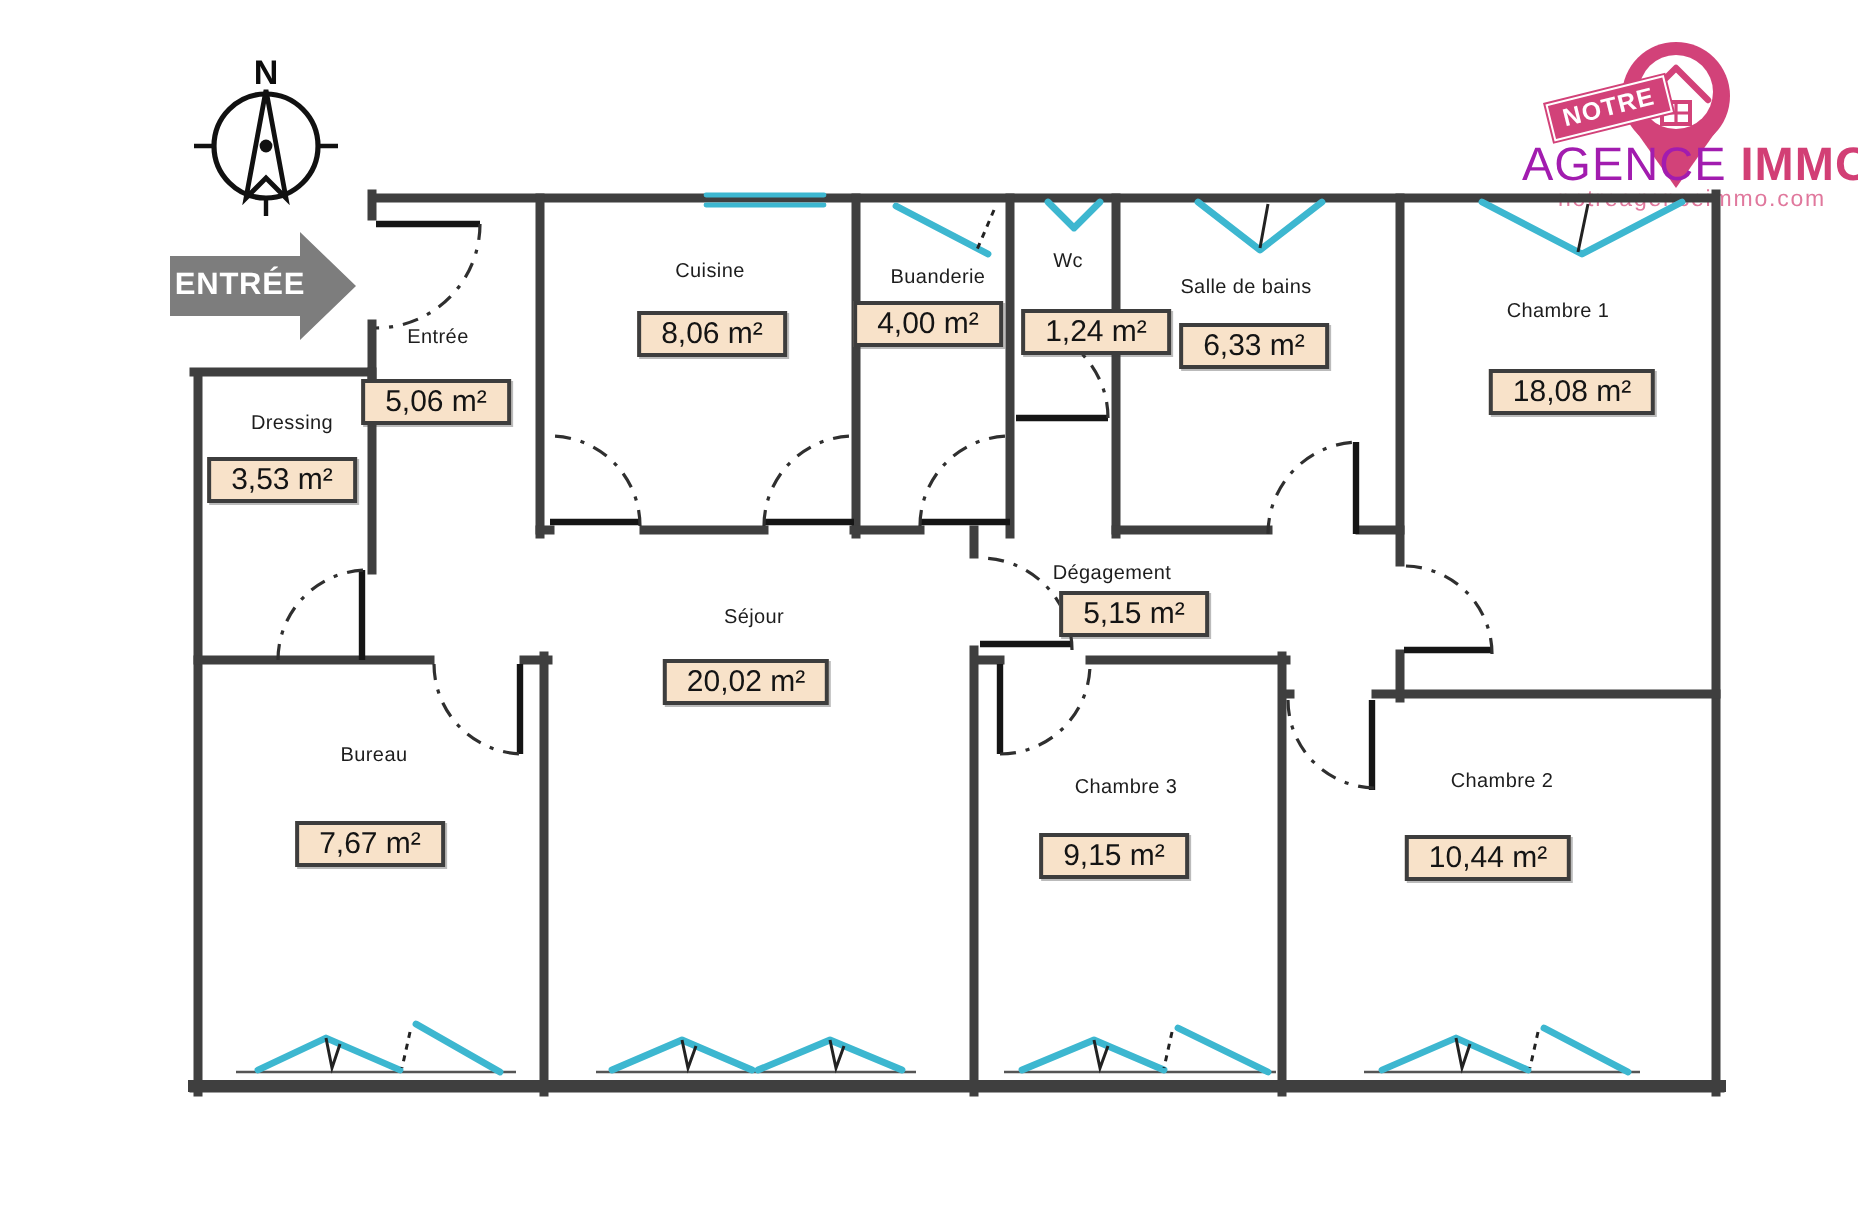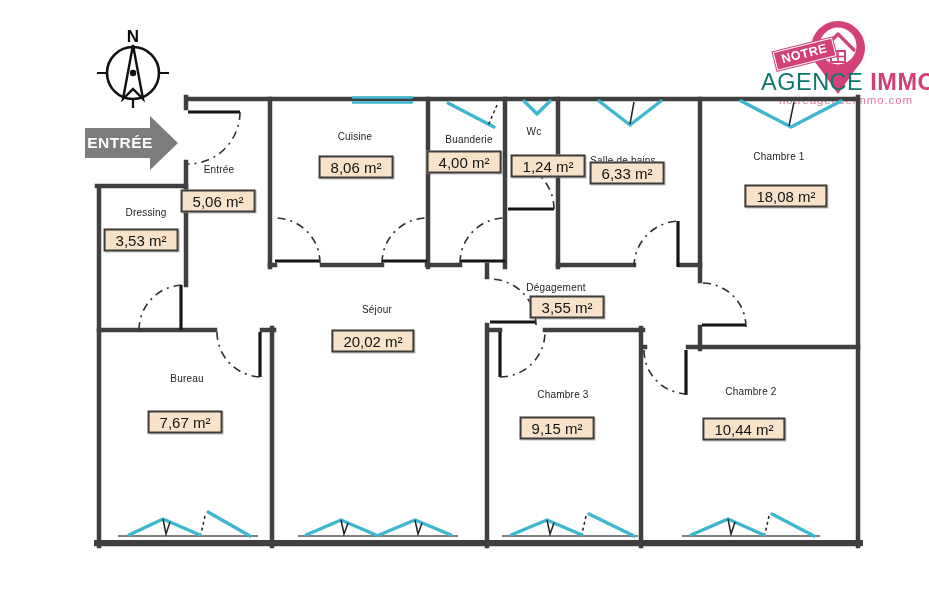--- a/index.html
+++ b/index.html
@@ -24,21 +24,21 @@
   .ribbon{
     position:absolute;z-index:3;left:775px;top:52px;
     transform:rotate(-14deg);transform-origin:left center;
     background:#d24279;color:#fff;border:1.5px solid #fff;
     box-shadow:0 0 0 1px #d24279;
     font-weight:bold;font-size:12.5px;letter-spacing:.6px;padding:0 6px;line-height:17px;
   }
   .agency{
     position:absolute;z-index:2;left:761px;top:70px;font-size:23.5px;letter-spacing:.5px;line-height:24px;
   }
-  .agency .g{color:#0f766e;font-weight:400;}
+  .agency .g{color:#a21caf;font-weight:400;}
   .agency .p{color:#d23f75;font-weight:700;}
   .website{
     position:absolute;z-index:0;left:846px;top:100px;transform:translate(-50%,-50%);
     color:#e0789d;font-size:11.5px;letter-spacing:.9px;white-space:nowrap;
   }
 </style>
 </head>
 <body>
 
 <div class="stage">
@@ -148,34 +148,34 @@
 
   <div class="abs room-name" style="left:355px;top:136px">Cuisine</div>
   <div class="abs area-badge" style="left:356px;top:167px">8,06 m²</div>
 
   <div class="abs room-name" style="left:469px;top:139px">Buanderie</div>
   <div class="abs area-badge" style="left:464px;top:162px">4,00 m²</div>
 
   <div class="abs room-name" style="left:534px;top:131px">Wc</div>
   <div class="abs area-badge" style="left:548px;top:166px">1,24 m²</div>
 
-  <div class="abs room-name" style="left:623px;top:160px">Salle de bains</div>
+  <div class="abs room-name" style="left:623px;top:144px">Salle de bains</div>
   <div class="abs area-badge" style="left:627px;top:173px">6,33 m²</div>
 
   <div class="abs room-name" style="left:779px;top:156px">Chambre 1</div>
   <div class="abs area-badge" style="left:786px;top:196px">18,08 m²</div>
 
   <div class="abs room-name" style="left:146px;top:212px">Dressing</div>
   <div class="abs area-badge" style="left:141px;top:240px">3,53 m²</div>
 
   <div class="abs room-name" style="left:377px;top:309px">Séjour</div>
   <div class="abs area-badge" style="left:373px;top:341px">20,02 m²</div>
 
   <div class="abs room-name" style="left:556px;top:287px">Dégagement</div>
-  <div class="abs area-badge" style="left:567px;top:307px">3,55 m²</div>
+  <div class="abs area-badge" style="left:567px;top:307px">5,15 m²</div>
 
   <div class="abs room-name" style="left:187px;top:378px">Bureau</div>
   <div class="abs area-badge" style="left:185px;top:422px">7,67 m²</div>
 
   <div class="abs room-name" style="left:563px;top:394px">Chambre 3</div>
   <div class="abs area-badge" style="left:557px;top:428px">9,15 m²</div>
 
   <div class="abs room-name" style="left:751px;top:391px">Chambre 2</div>
   <div class="abs area-badge" style="left:744px;top:429px">10,44 m²</div>
 

